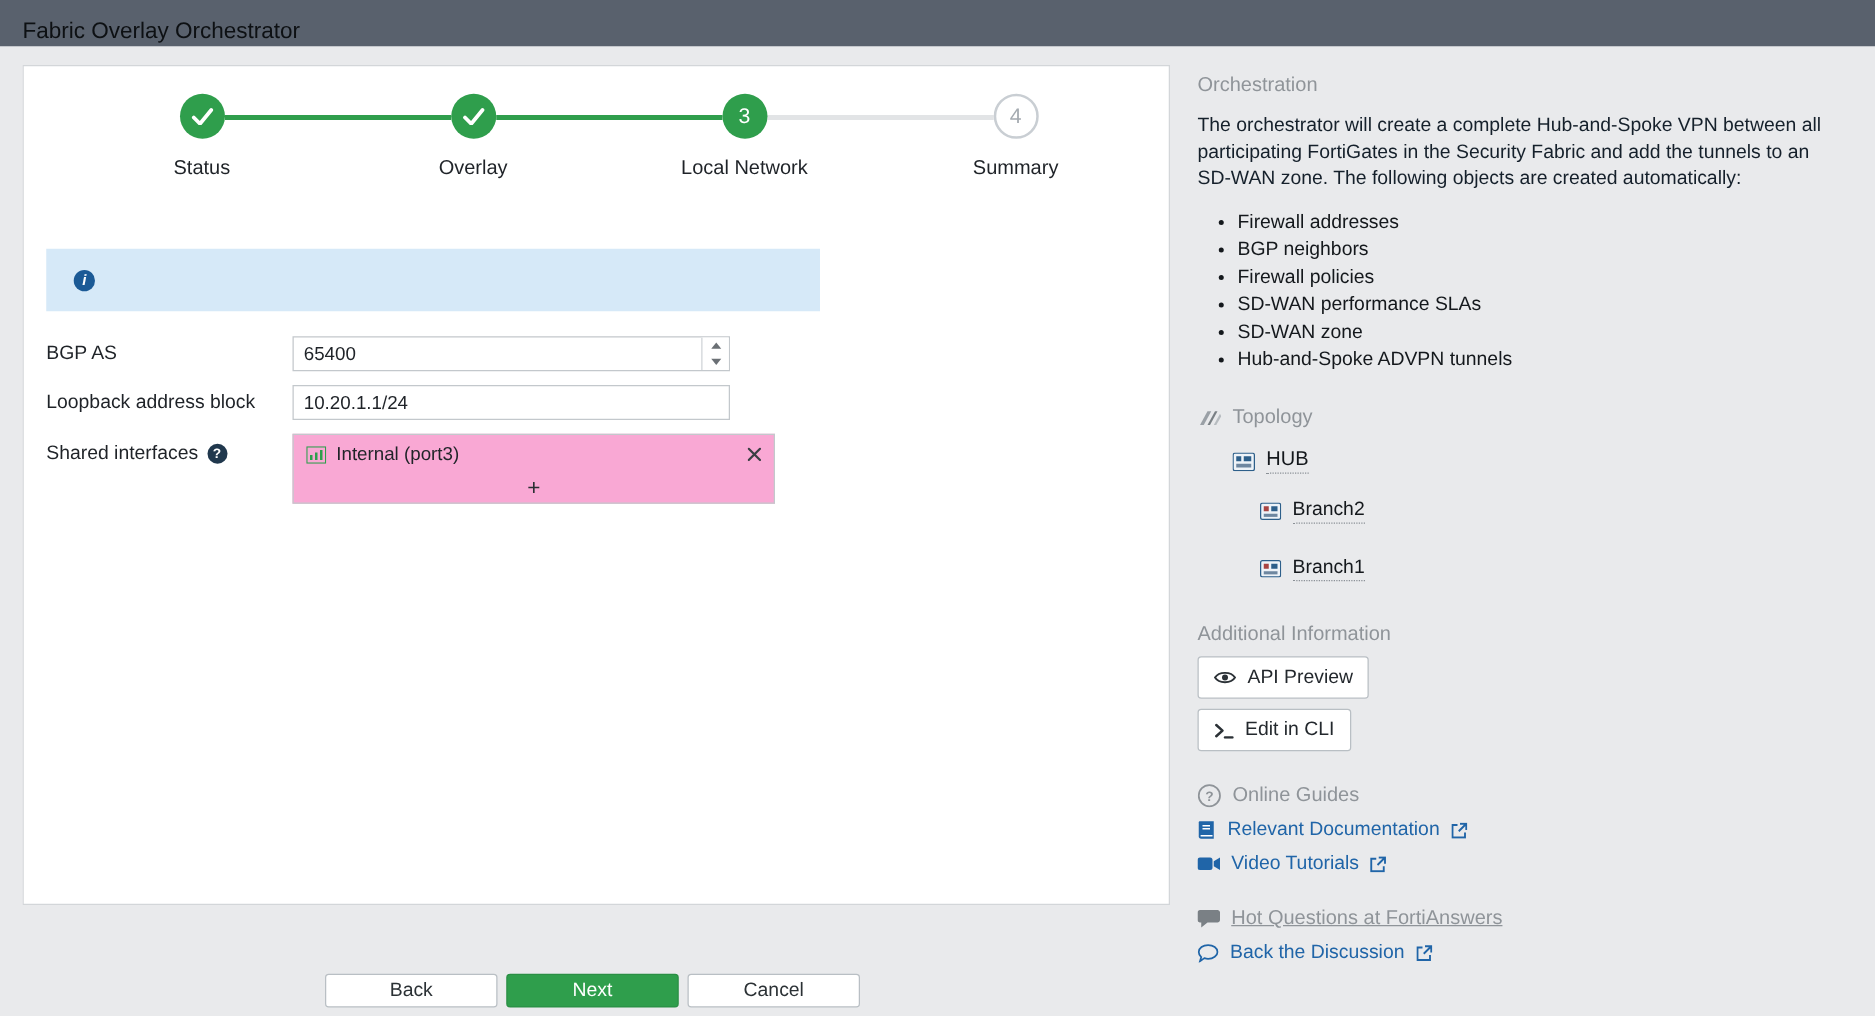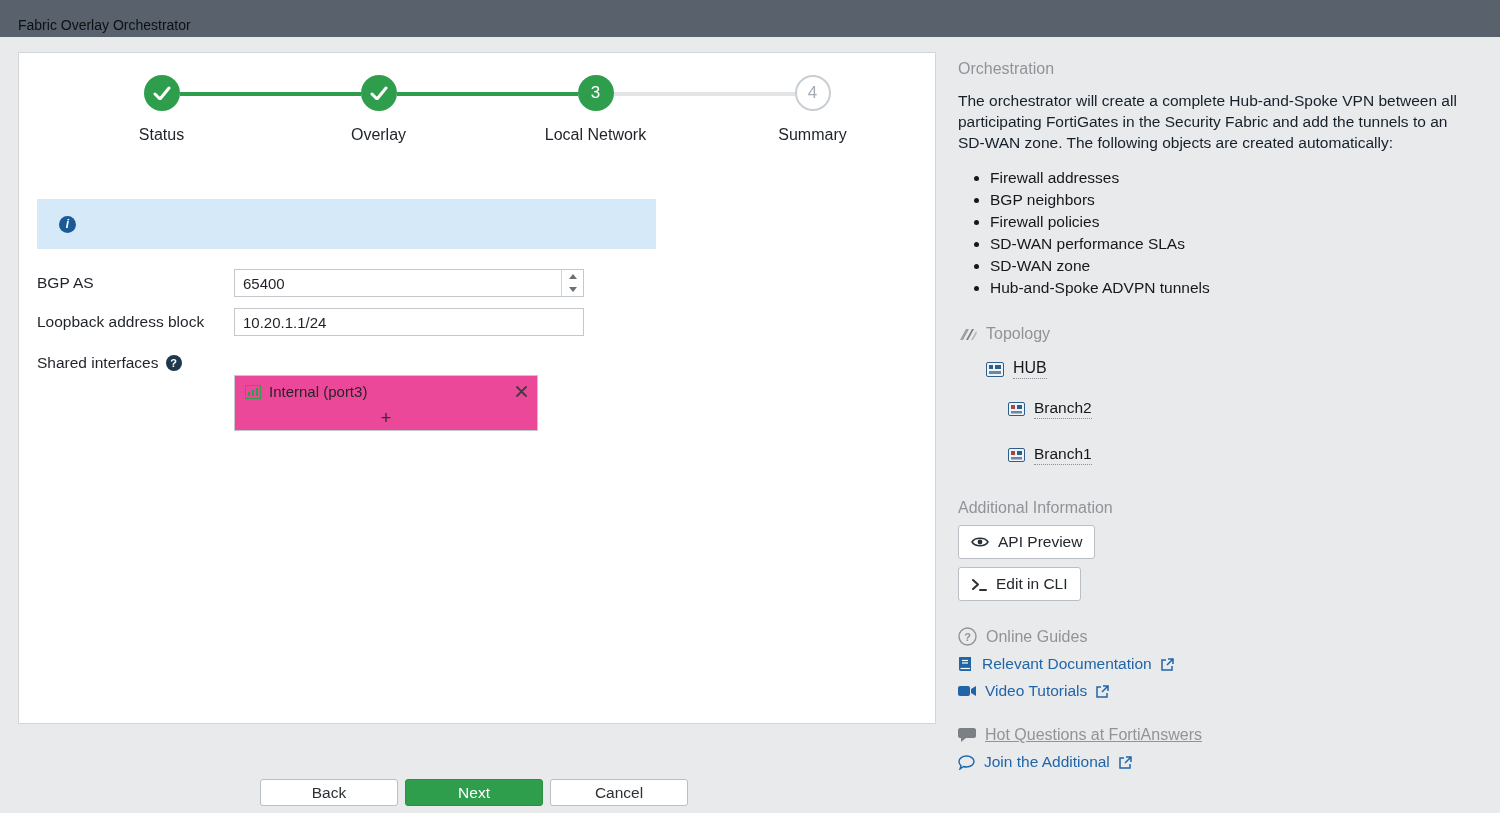--- a/index.html
+++ b/index.html
@@ -3,21 +3,21 @@
 <meta charset="utf-8">
 <style>
   * { margin:0; padding:0; box-sizing:border-box; }
   html,body { width:1500px; height:813px; }
   body { font-family:"Liberation Sans","DejaVu Sans",sans-serif; background:#e9eaec; }
   #page { position:relative; width:1500px; height:813px; overflow:hidden; }
 
   
   .topbar { position:absolute; top:0; left:0; width:100%; height:37px; background:#59616d;
             display:flex; align-items:center; padding-left:18px; }
-  .topbar .title { font-size:14px; color:#0d1013;margin-top:12px; }
+  .topbar .title { font-size:18px; color:#0d1013;margin-top:12px; }
 
   
   .card { position:absolute; left:18px; top:52px; width:918px; height:672px;
           background:#fff; border:1px solid #d3d6d9; }
 
   
   .stepper { display:flex; padding:22px 0 0 34px; width:902px; }
   .step { width:217px; position:relative; text-align:center; }
   .step:not(:last-child)::after { content:""; position:absolute; top:17px;
          left:calc(50% + 18px); width:calc(100% - 36px); height:4px; z-index:1; }
@@ -50,21 +50,21 @@
   .spinner { position:absolute; right:1px; top:1px; bottom:1px; width:22px;
              border-left:1px solid #d0d4d8; display:flex; flex-direction:column; background:#fff; cursor:pointer; }
   .spin-btn { flex:1; display:flex; align-items:center; justify-content:center; }
   .tri-up { width:0; height:0; border-left:4px solid transparent; border-right:4px solid transparent;
             border-bottom:5px solid #6b7075; }
   .tri-down { width:0; height:0; border-left:4px solid transparent; border-right:4px solid transparent;
               border-top:5px solid #6b7075; }
   .help-badge { width:16px; height:16px; border-radius:50%; background:#20384d; color:#fff;
                 font-size:11px; font-weight:bold; display:inline-flex; align-items:center;
                 justify-content:center; flex:none; cursor:pointer; }
-  .si-box { width:304px; border:1px solid #c3c8cc; background:#ec4899;margin-top:28px; }
+  .si-box { width:386px; border:1px solid #c3c8cc; background:#f9a8d4; }
   .si-item { display:flex; align-items:center; height:31px; padding:0 10px; gap:8px;
              font-size:15px; color:#1f2328; }
   .si-remove { margin-left:auto; cursor:pointer; display:flex; align-items:center; }
   .si-add { height:23px; display:flex; align-items:center; justify-content:center;
             font-size:18px; color:#2b2f33; cursor:pointer; }
 
   
   .footer { position:absolute; left:260px; top:779px; display:flex; gap:7px; }
   .btn { height:27px; min-width:138px; display:flex; align-items:center; justify-content:center;
          font-size:15.5px; border:1px solid #b9bfc4; background:#fff; color:#2b3135;
@@ -338,21 +338,21 @@
       </span>
       <span>Hot Questions at FortiAnswers</span>
     </h3>
 
     <div class="side-link">
       <span class="icon">
         <svg width="17" height="15" viewBox="0 0 17 15">
           <path d="M8.5,1 C12.6,1 16,3.5 16,6.5 C16,9.5 12.6,12 8.5,12 C7.4,12 6.4,11.8 5.5,11.5 L2,14 L3,10.7 C1.8,9.6 1,8.1 1,6.5 C1,3.5 4.4,1 8.5,1 Z" fill="none" stroke="#2065a8" stroke-width="1.4"></path>
         </svg>
       </span>
-      <span>Join the Additional</span>
+      <span>Back the Discussion</span>
       <span class="icon">
         <svg width="13" height="13" viewBox="0 0 13 13">
           <path d="M5,2 H1 V12 H11 V8" fill="none" stroke="#2065a8" stroke-width="1.5"></path>
           <path d="M7,1 H12 V6 M12,1 L6,7" fill="none" stroke="#2065a8" stroke-width="1.5"></path>
         </svg>
       </span>
     </div>
 
   </div>
 </div>

